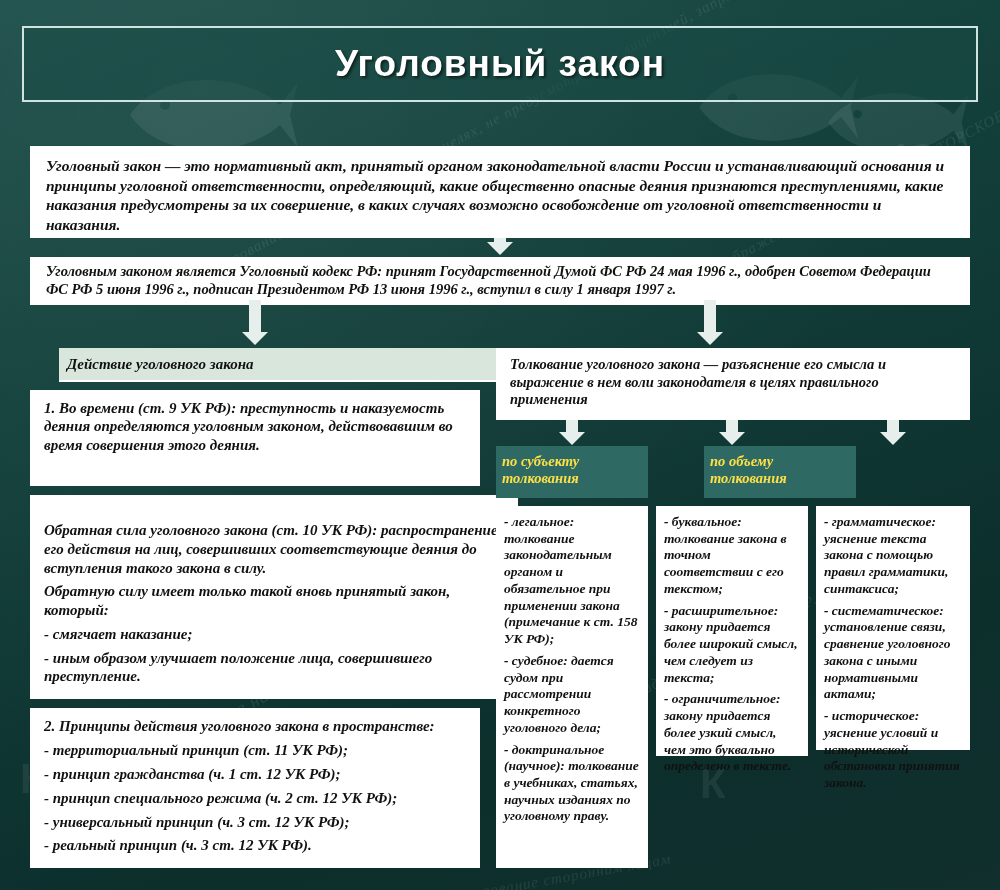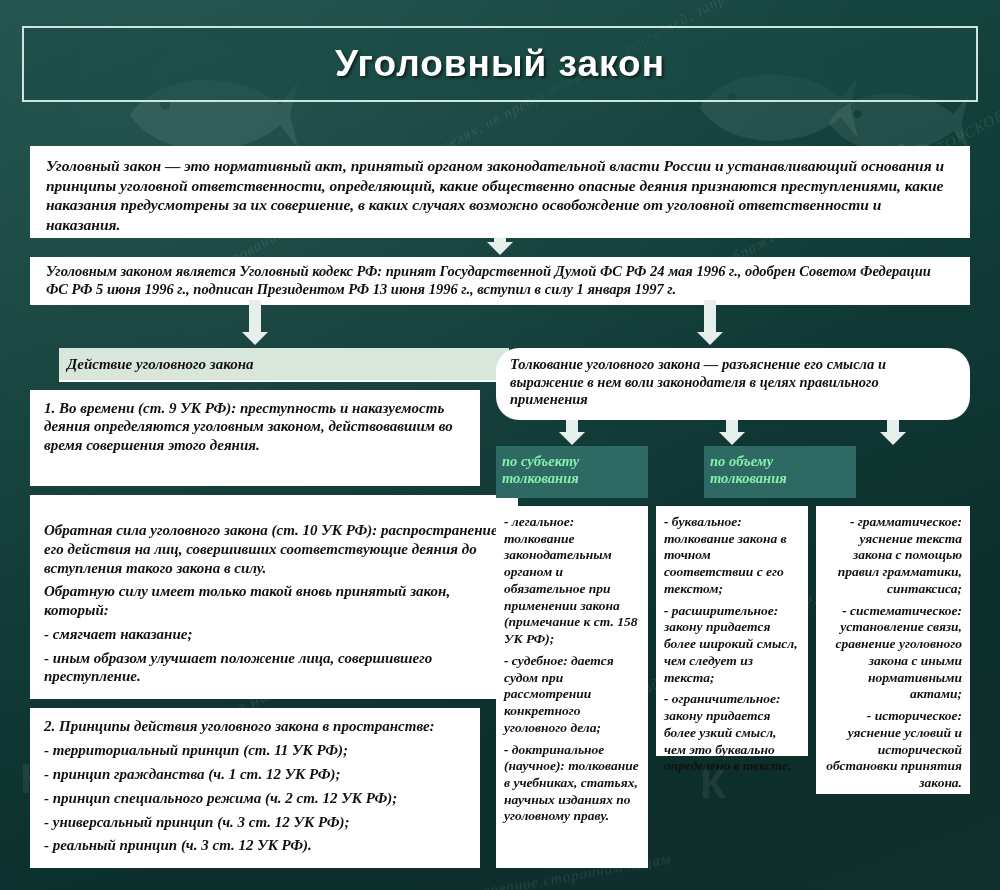--- a/index.html
+++ b/index.html
@@ -81,21 +81,21 @@
     font-weight: bold;
     text-align: left;
   }
   .box.green-head {
     background: #d8e6dc;
     border-bottom: 2px solid #ffffff;
     margin-left: 29px;
   }
   .teal-head {
     background: #2e6a63;
-    color: #86efac;
+    color: #fde047;
   }
   .arrow {
     position: absolute;
     width: 0;
     height: 0;
     pointer-events: none;
   }
   .arrow .stem {
     position: absolute;
     background: #e7efec;
@@ -147,42 +147,41 @@
     left: 30px; top: 708px; width: 450px; height: 160px;
     padding: 9px 14px;
     font-size: 15px;
     line-height: 1.26;
   }
 
   #interp-head {
     left: 496px; top: 348px; width: 474px; height: 72px;
     padding: 8px 14px;
     font-size: 14.5px;
-    border-radius: 23px;
   }
   .col-head {
     top: 446px; height: 52px;
     padding: 7px 6px;
     font-size: 14.5px;
     line-height: 1.2;
   }
   #col-head-1 { left: 496px; width: 152px; }
   #col-head-2 { left: 656px; width: 152px; margin-left: 48px; }
   #col-head-3 { left: 816px; width: 154px; }
 
   .col-body {
     top: 506px;
     padding: 8px 8px;
     font-size: 13.5px;
     line-height: 1.24;
     text-align: left;
   }
   #col-body-1 { left: 496px; width: 152px; height: 362px; }
   #col-body-2 { left: 656px; width: 152px; height: 250px; }
-  #col-body-3 { left: 816px; width: 154px; height: 288px; text-align: right; }
+  #col-body-3 { left: 816px; width: 154px; height: 244px; }
 
   .col-body p, .box p {
     margin: 0 0 5px 0;
   }
   .box p:last-child { margin-bottom: 0; }
 </style>
 </head>
 <body>
 
 <div class="poster">

